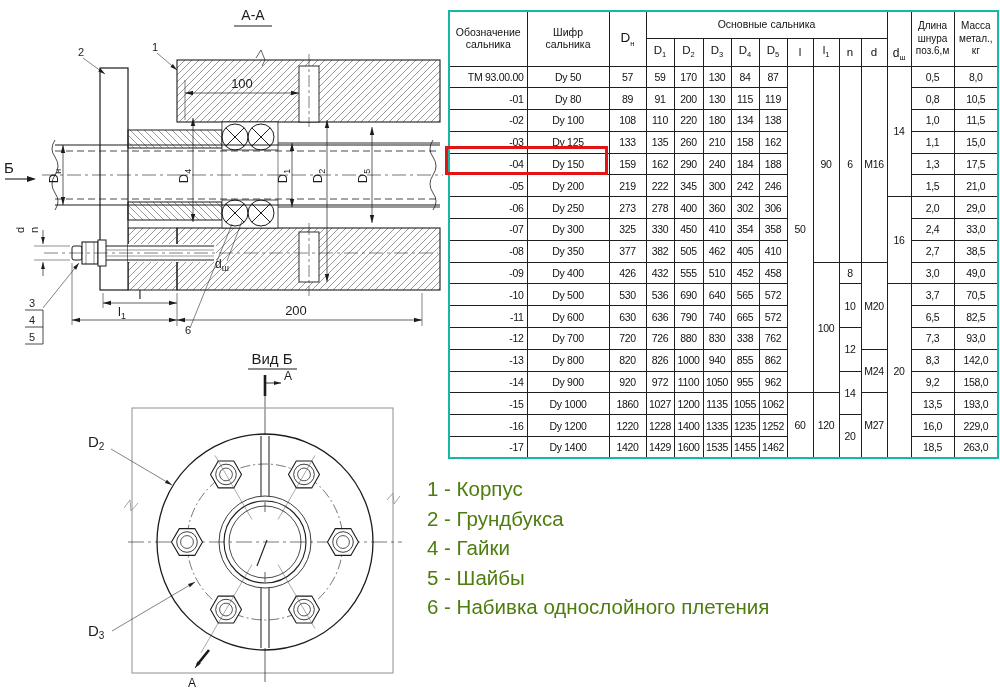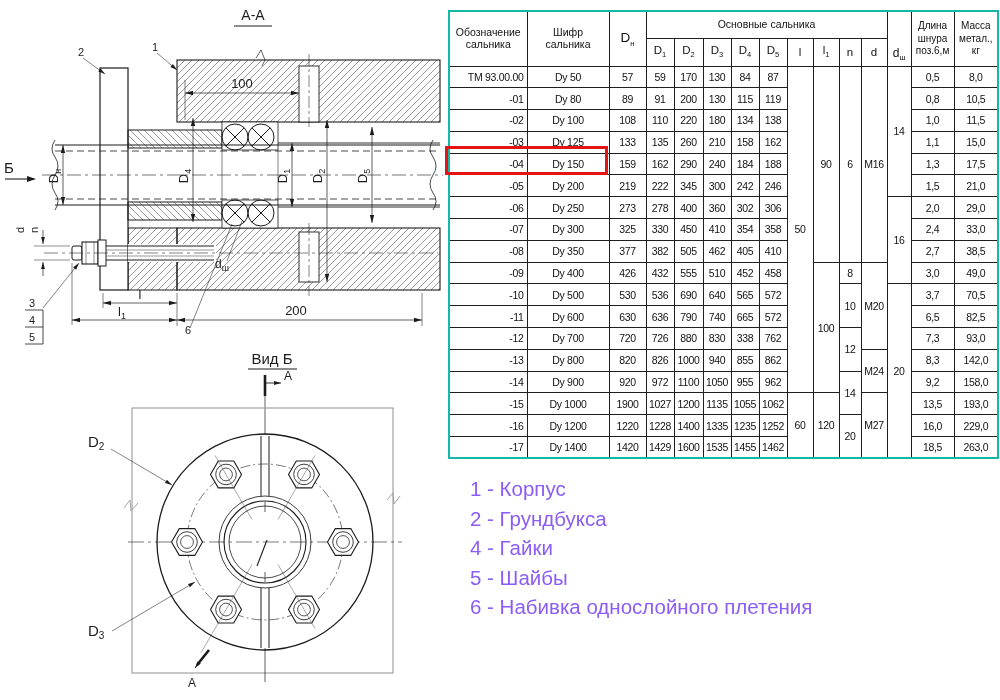--- a/index.html
+++ b/index.html
@@ -19,21 +19,21 @@
   .spec th.subhead{font-size:11.5px;margin-left:12px;}
   .spec th.dn{font-size:13.5px;}
   .spec th.small-h{font-size:10px;line-height:1.25;}
   .spec th.bottom-al{vertical-align:bottom;padding-bottom:3px;font-size:12px;}
   .spec td{font-size:10.5px;letter-spacing:-0.3px;white-space:nowrap;}
   .spec td.right{text-align:right;padding-right:3px;margin-left:28px;}
   .spec sub{font-size:7.5px;}
   
   .hl-box{left:445px;top:146px;width:157px;height:23px;border:3px solid #e51414;}
   
-  .legend{left:470px;top:474px;font-size:20.5px;line-height:29.5px;color:#8b5cf6;}
+  .legend{left:427px;top:474px;font-size:20.5px;line-height:29.5px;color:#4d7c0f;}
   .legend div{white-space:nowrap;}
 </style>
 </head>
 <body>
 
 <svg class="abs" style="left:0;top:0" width="445" height="350" viewBox="0 0 445 350">
   <defs>
     <pattern id="h1" width="7" height="7" patternUnits="userSpaceOnUse">
       <path d="M0,7 L7,0" stroke="#6d6d6d" stroke-width="0.7"></path>
     </pattern>
@@ -488,21 +488,21 @@
         <td>1050</td>
         <td>955</td>
         <td>962</td>
         <td rowspan="2">14</td>
         <td>9,2</td>
         <td>158,0</td>
       </tr>
       <tr>
         <td class="right">-15</td>
         <td>Dy 1000</td>
-        <td>1900</td>
+        <td>1860</td>
         <td>1027</td>
         <td>1200</td>
         <td>1135</td>
         <td>1055</td>
         <td>1062</td>
         <td rowspan="3">60</td>
         <td rowspan="3">120</td>
         <td rowspan="3">M27</td>
         <td>13,5</td>
         <td>193,0</td>

